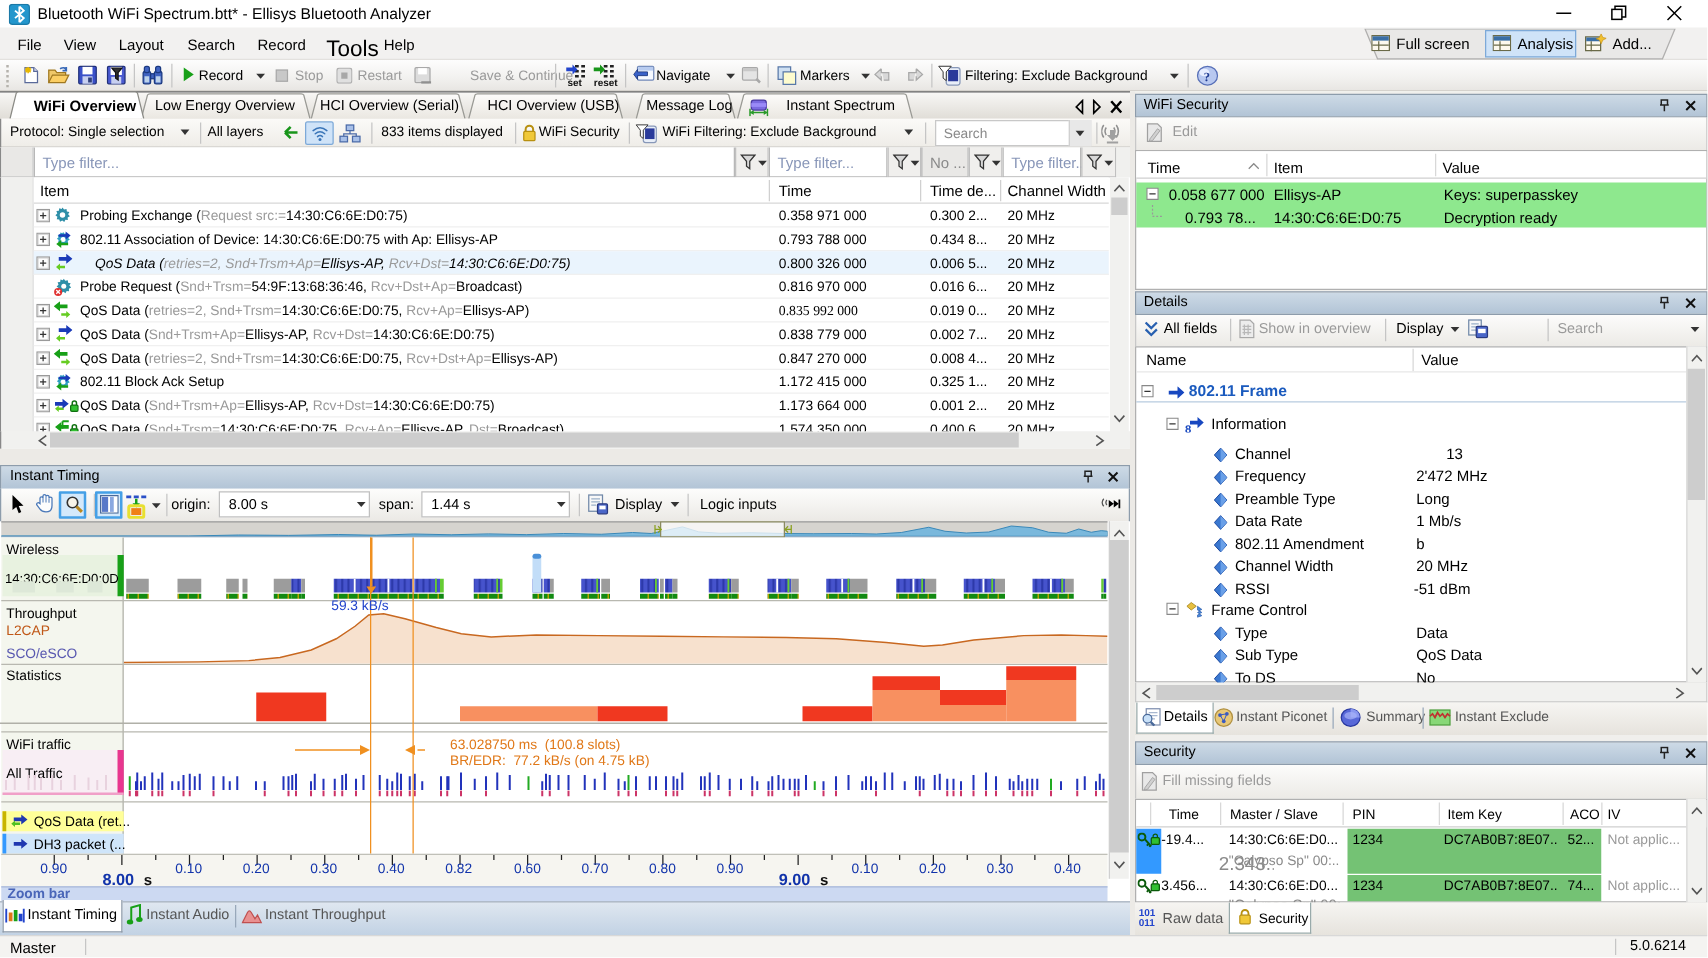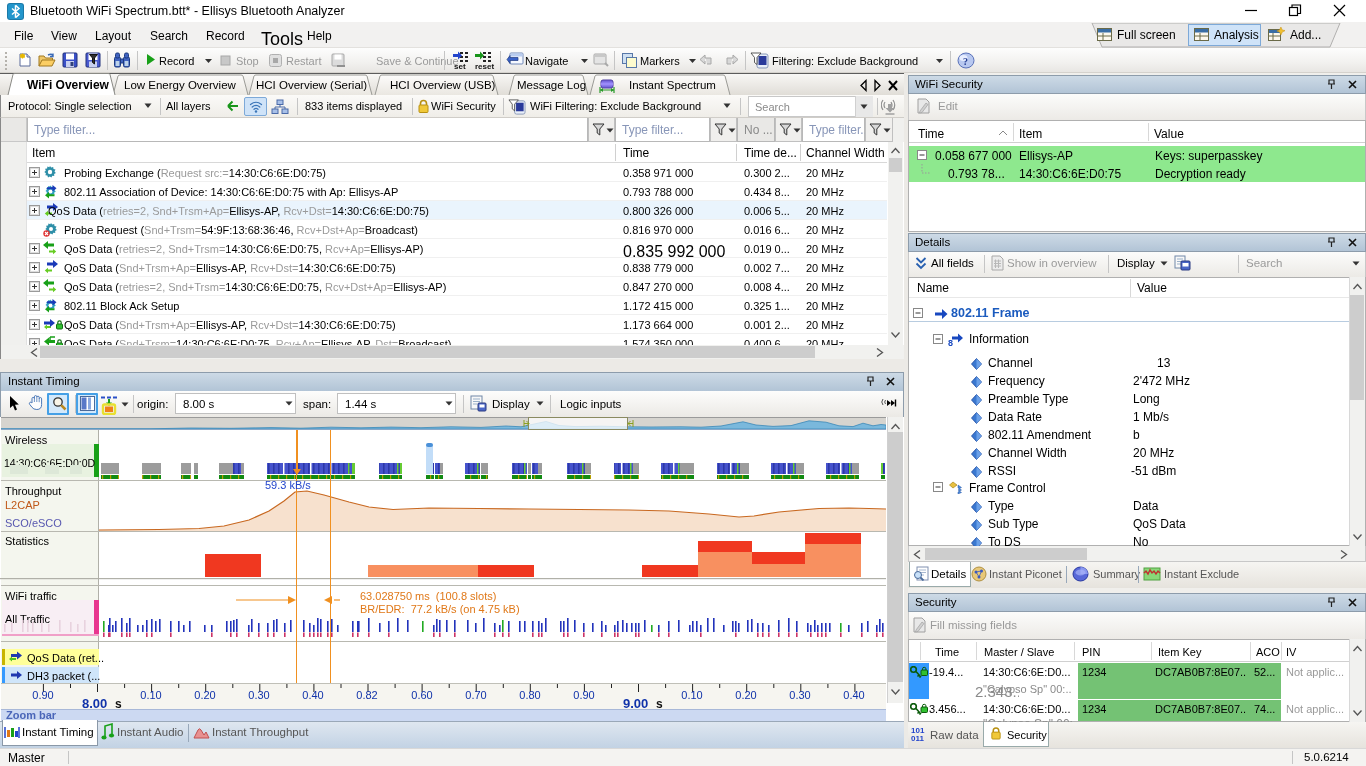--- a/index.html
+++ b/index.html
@@ -366,21 +366,21 @@
     <rect x="0.5" y="0.5" width="10" height="10" fill="#e8e8e8" stroke="#9a9a9a"></rect>
     <rect x="1.5" y="1.5" width="8" height="8" fill="#fdfdfd" stroke="#c8c8c8" stroke-width="0.5"></rect>
     <path d="M3 5.5 h5 M5.5 3 v5" stroke="#333" stroke-width="1"></path>
   </svg>
 <div class="abs" style="left:43px;top:203px">
     <svg width="15" height="14" viewBox="0 0 15 14">
       <path d="M9 9.5 h-4 v-1.8 l-3.2 2.8 3.2 2.8 v-1.8 h4 Z" fill="#66cc22"></path>
       <path d="M4 4.5 h6 v-2.5 l5 4 -5 4 v-2.5 h-6 Z" fill="#1a3ab8" transform="translate(0,-2)"></path>
     </svg>
   </div>
-<div class="abs" style="left:48px;top:205px;font-size:11px;white-space:nowrap;">QoS Data (<span style="color:#9a9a9a">retries=2, Snd+Trsm+Ap=</span>Ellisys-AP,<span style="color:#9a9a9a"> Rcv+Dst=</span>14:30:C6:6E:D0:75)</div>
+<div class="abs" style="left:76px;top:205px;font-size:11px;white-space:nowrap;font-style:italic;">QoS Data (<span style="color:#9a9a9a">retries=2, Snd+Trsm+Ap=</span>Ellisys-AP,<span style="color:#9a9a9a"> Rcv+Dst=</span>14:30:C6:6E:D0:75)</div>
 <div class="abs" style="left:623px;top:205px;font-size:11px;">0.800 326 000</div>
 <div class="abs" style="left:744px;top:205px;font-size:11px;">0.006 5...</div>
 <div class="abs" style="left:806px;top:205px;font-size:11px;">20 MHz</div>
 <div class="abs" style="left:27px;top:238px;width:860px;height:1px;background:#f0f0f0;"></div>
 <div class="abs" style="left:43px;top:222px">
     <svg width="15" height="15" viewBox="0 0 15 15">
       <path d="M8 1 l1.2 1.6 2-0.5 0.3 2 2 0.5 -1 1.8 1.4 1.5 -1.8 1 0.2 2 -2 -0.1 -0.9 1.8 -1.6-1.2 -1.8 1 -0.6-1.9 -2-0.2 0.5-2 -1.6-1.2 1.5-1.4 -0.7-1.9 2-0.3 0.3-2 1.9 0.7 Z" fill="#2e8fa8"></path>
       <circle cx="8" cy="7" r="2" fill="#fff"></circle>
       <circle cx="3.5" cy="11.5" r="3.2" fill="#e03030"></circle>
       <path d="M2 10 l3 3 M5 10 l-3 3" stroke="#fff" stroke-width="1.1"></path>
@@ -396,21 +396,21 @@
     <rect x="1.5" y="1.5" width="8" height="8" fill="#fdfdfd" stroke="#c8c8c8" stroke-width="0.5"></rect>
     <path d="M3 5.5 h5 M5.5 3 v5" stroke="#333" stroke-width="1"></path>
   </svg>
 <div class="abs" style="left:43px;top:241px">
     <svg width="15" height="14" viewBox="0 0 15 14">
       <path d="M6 9.5 h4 v-1.8 l3.2 2.8 -3.2 2.8 v-1.8 h-4 Z" fill="#66cc22"></path>
       <path d="M11 4.5 h-6 v-2.5 l-5 4 5 4 v-2.5 h6 Z" fill="#18a018" transform="translate(0,-2)"></path>
     </svg>
   </div>
 <div class="abs" style="left:64px;top:243px;font-size:11px;white-space:nowrap;">QoS Data (<span style="color:#9a9a9a">retries=2, Snd+Trsm=</span>14:30:C6:6E:D0:75,<span style="color:#9a9a9a"> Rcv+Ap=</span>Ellisys-AP)</div>
-<div class="abs" style="left:623px;top:243px;font-size:16px;">0.835 992 000</div>
+<div class="abs" style="left:623px;top:243px;font-size:11px;font-family:Liberation Serif, serif;">0.835 992 000</div>
 <div class="abs" style="left:744px;top:243px;font-size:11px;">0.019 0...</div>
 <div class="abs" style="left:806px;top:243px;font-size:11px;">20 MHz</div>
 <div class="abs" style="left:27px;top:276px;width:860px;height:1px;background:#f0f0f0;"></div>
 <svg class="abs" style="left:29px;top:262px" width="11" height="11">
     <rect x="0.5" y="0.5" width="10" height="10" fill="#e8e8e8" stroke="#9a9a9a"></rect>
     <rect x="1.5" y="1.5" width="8" height="8" fill="#fdfdfd" stroke="#c8c8c8" stroke-width="0.5"></rect>
     <path d="M3 5.5 h5 M5.5 3 v5" stroke="#333" stroke-width="1"></path>
   </svg>
 <div class="abs" style="left:43px;top:260px">
     <svg width="15" height="14" viewBox="0 0 15 14">

